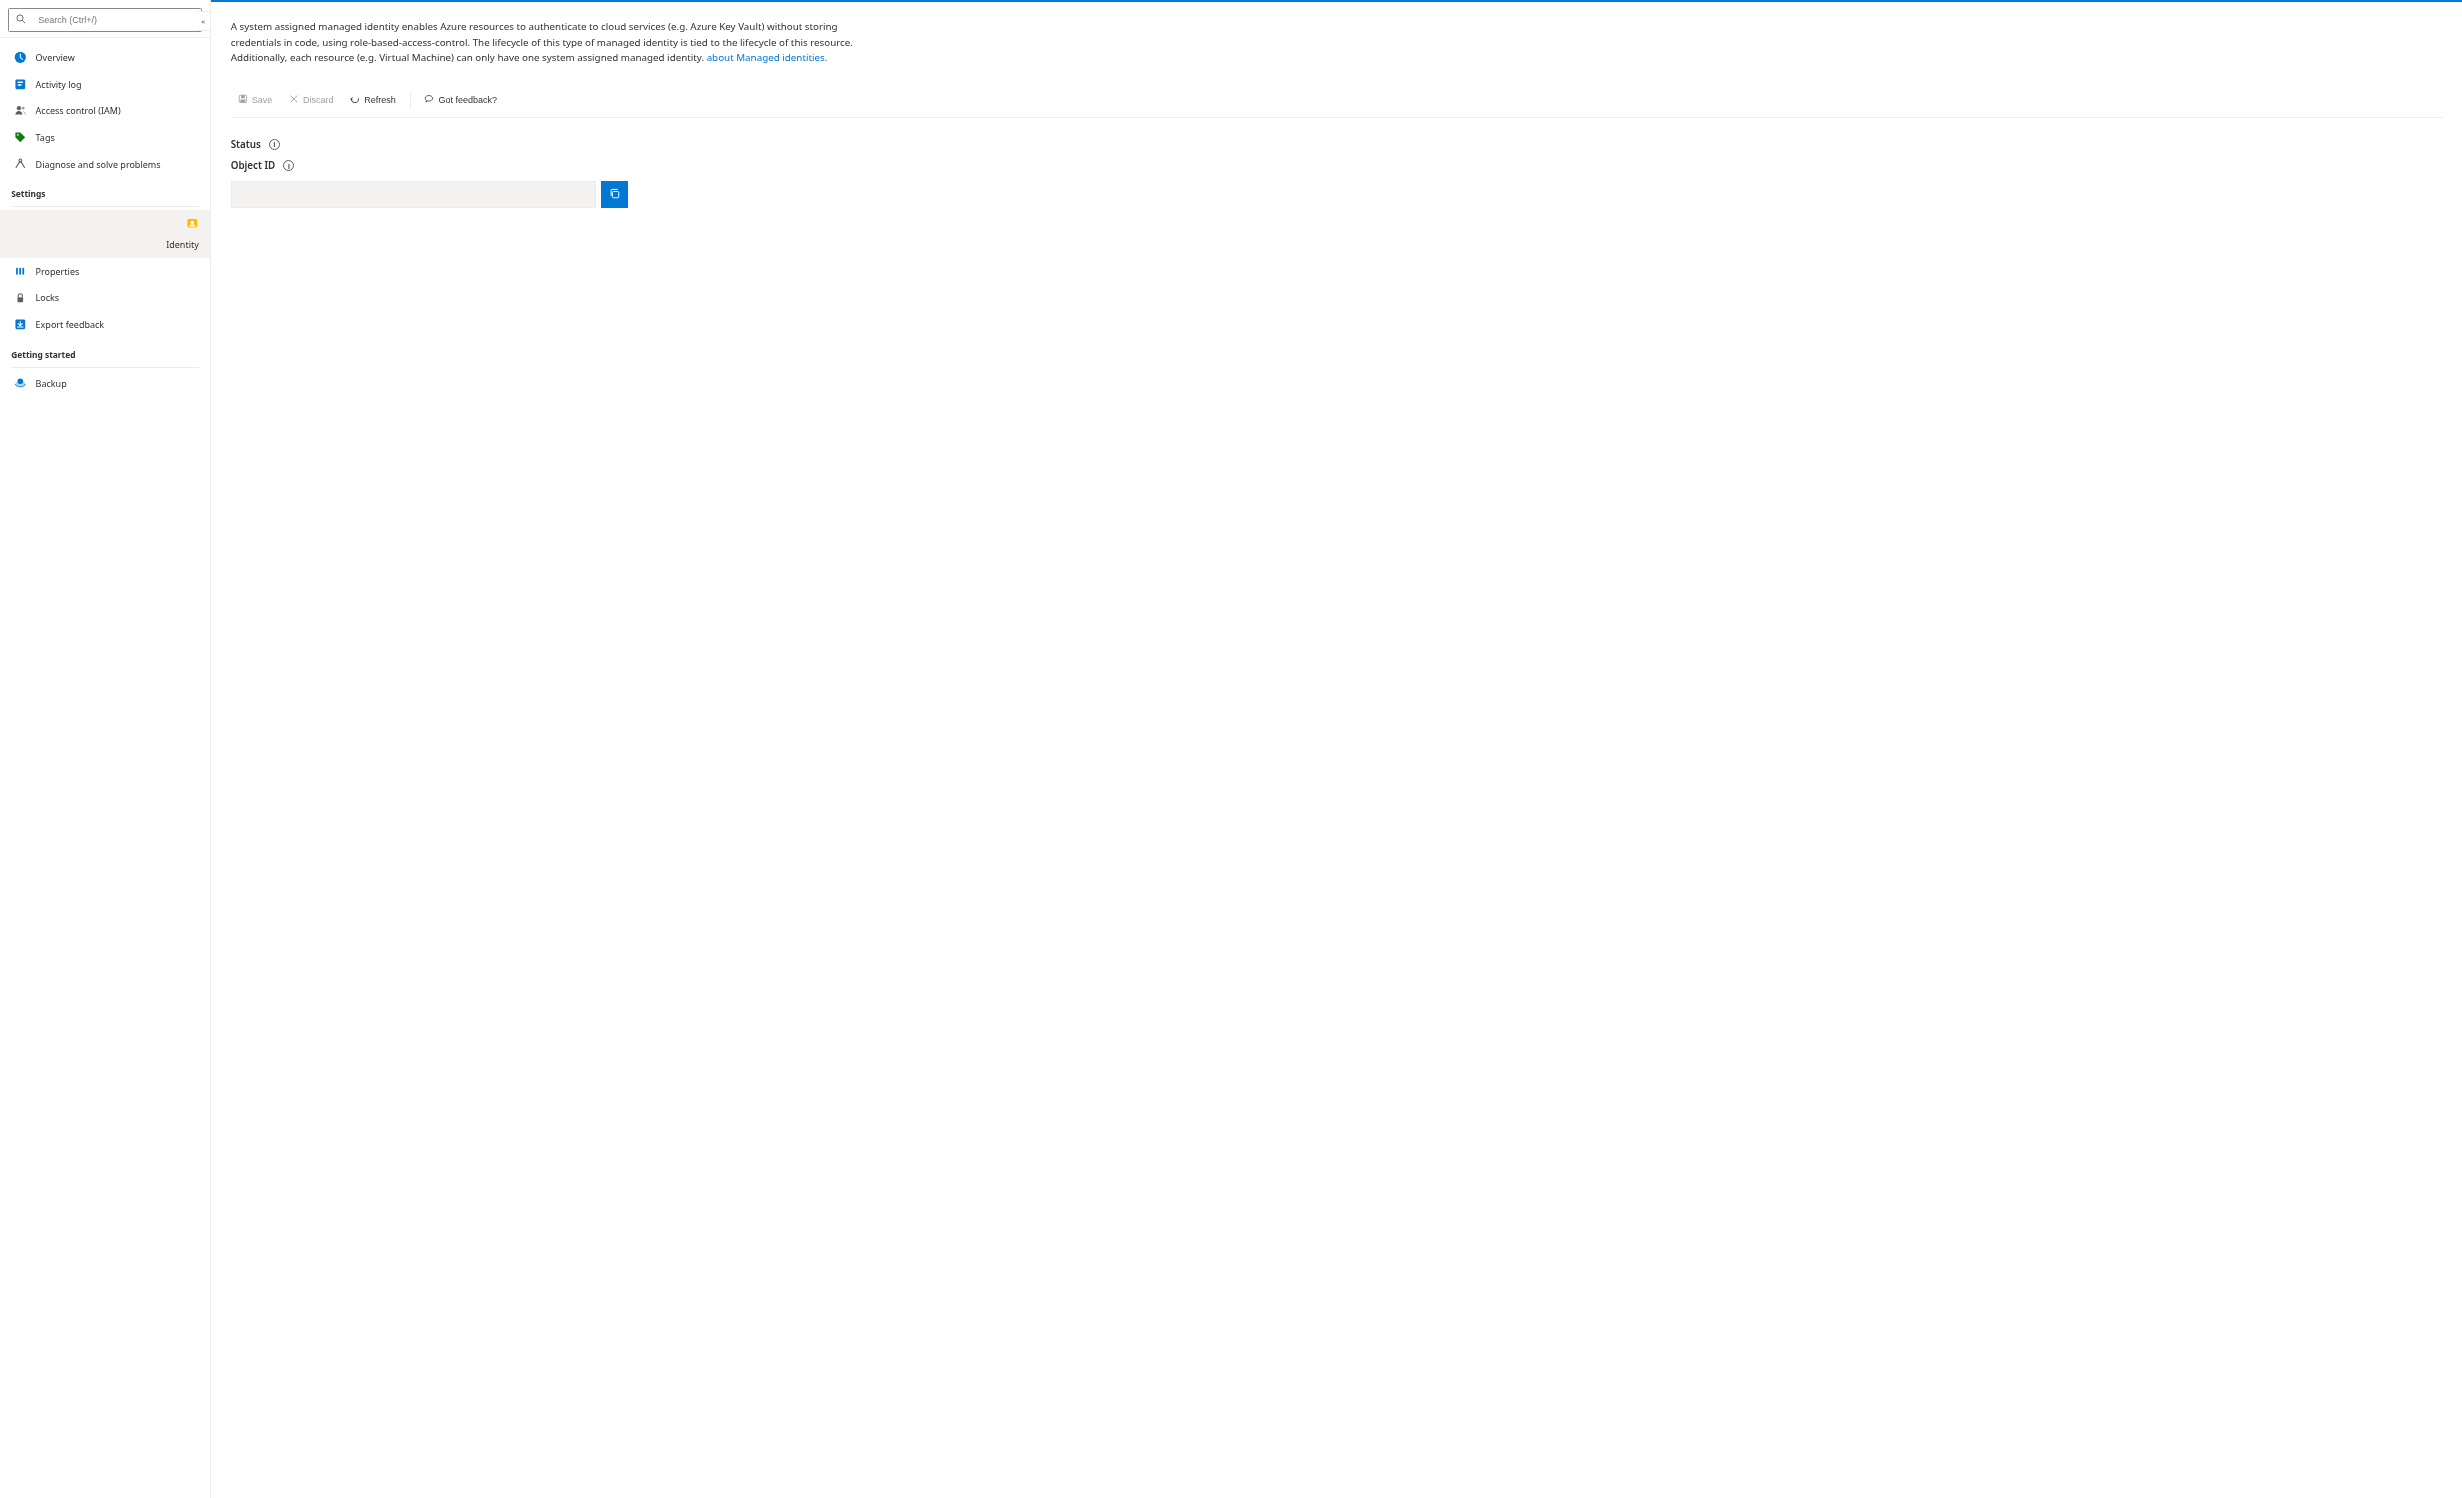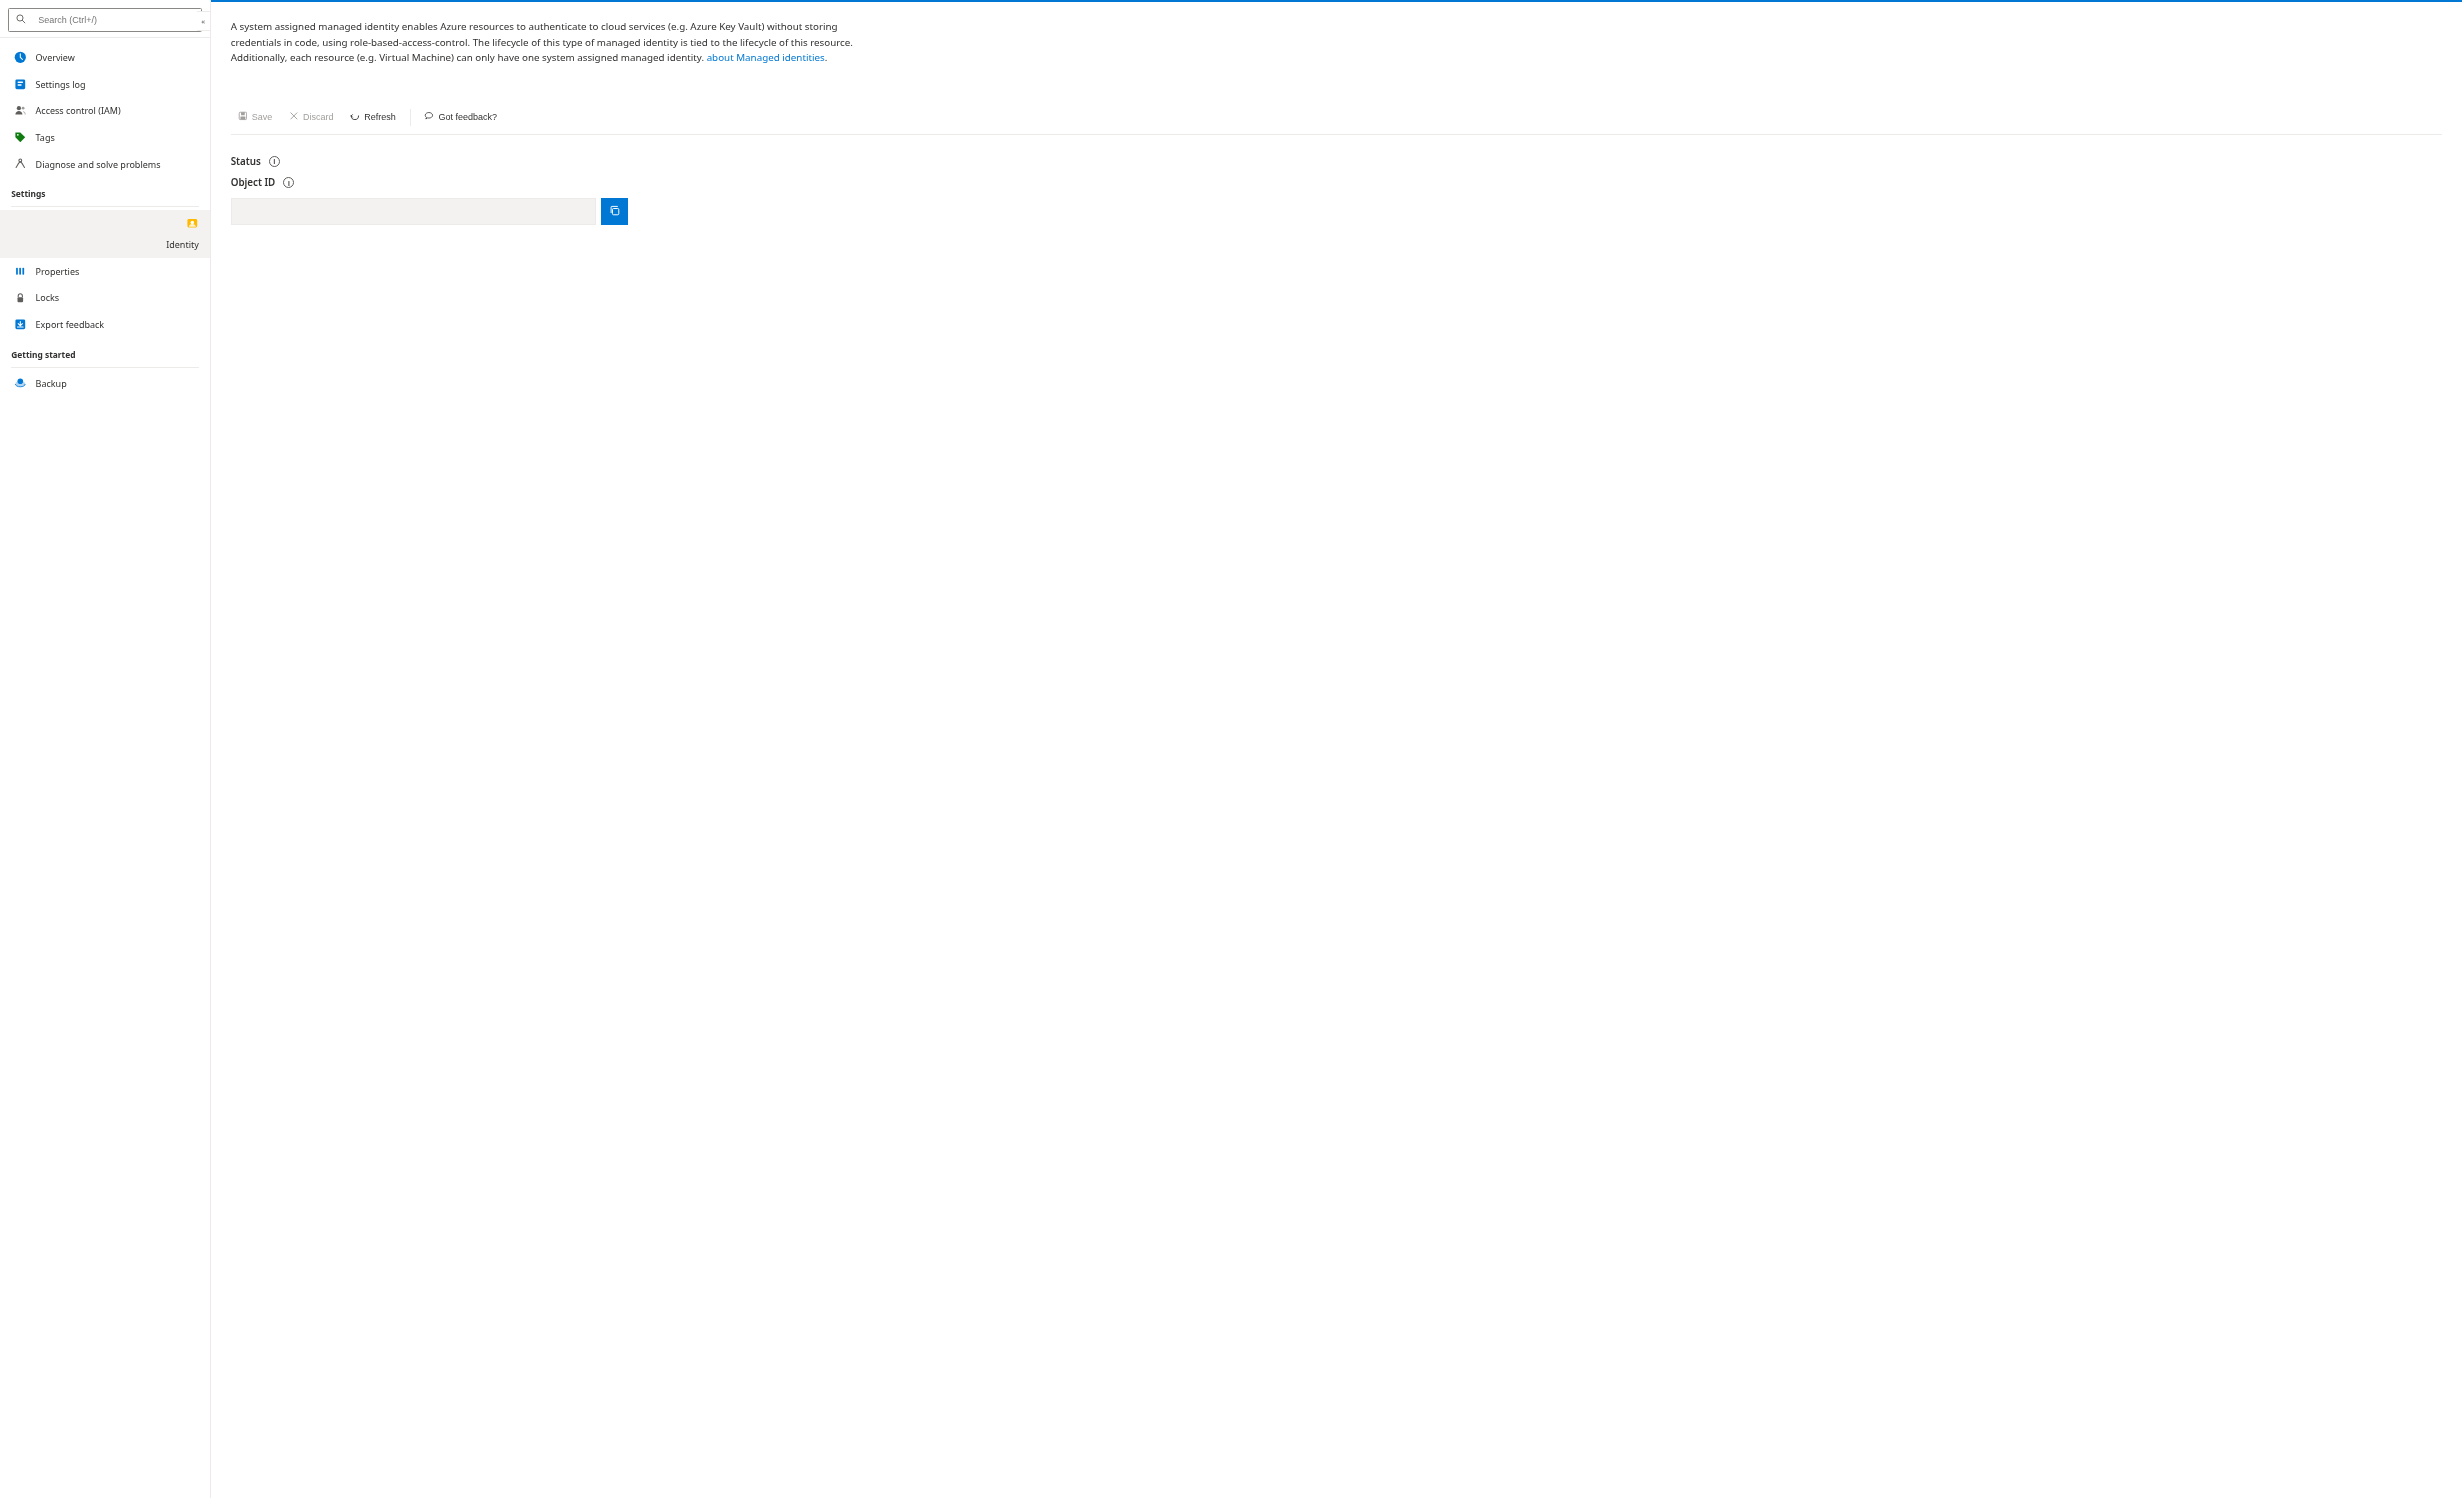--- a/index.html
+++ b/index.html
@@ -161,21 +161,21 @@
     .main-content {
       flex: 1;
       overflow-y: auto;
       padding: 17px 19.7px;
     }
 
     .description-text {
       font-size: 9.8px;
       color: #323130;
       line-height: 1.6;
-      margin-bottom: 34px;
+      margin-bottom: 17px;
       max-width: 632px;
     }
 
     .description-link {
       color: #0078d4;
       text-decoration: none;
     }
 
     
     .toolbar {
@@ -353,21 +353,21 @@
     </div>
 
     <div class="nav-item">
       <span class="nav-icon">
         <svg width="12.6" height="12.6" viewBox="0 0 18 18">
             <rect x="2" y="2" width="14" height="14" rx="2" fill="#0078d4"></rect>
             <rect x="5" y="5" width="8" height="2" rx="1" fill="#fff"></rect>
             <rect x="5" y="9" width="6" height="2" rx="1" fill="#fff"></rect>
           </svg>
       </span>
-      <span>Settings log</span>
+      <span>Activity log</span>
     </div>
 
     <div class="nav-item">
       <span class="nav-icon">
         <svg width="12.6" height="12.6" viewBox="0 0 18 18">
             <circle cx="7" cy="6" r="3" fill="#605e5c"></circle>
             <circle cx="13" cy="6" r="2" fill="#605e5c" opacity="0.6"></circle>
             <path d="M2 15c0-3 2.5-5 5-5s5 2 5 5" fill="#605e5c"></path>
             <path d="M13 11c1.5 0 3 1 3 4" stroke="#605e5c" stroke-width="1.2" fill="none" opacity="0.6"></path>
           </svg>

